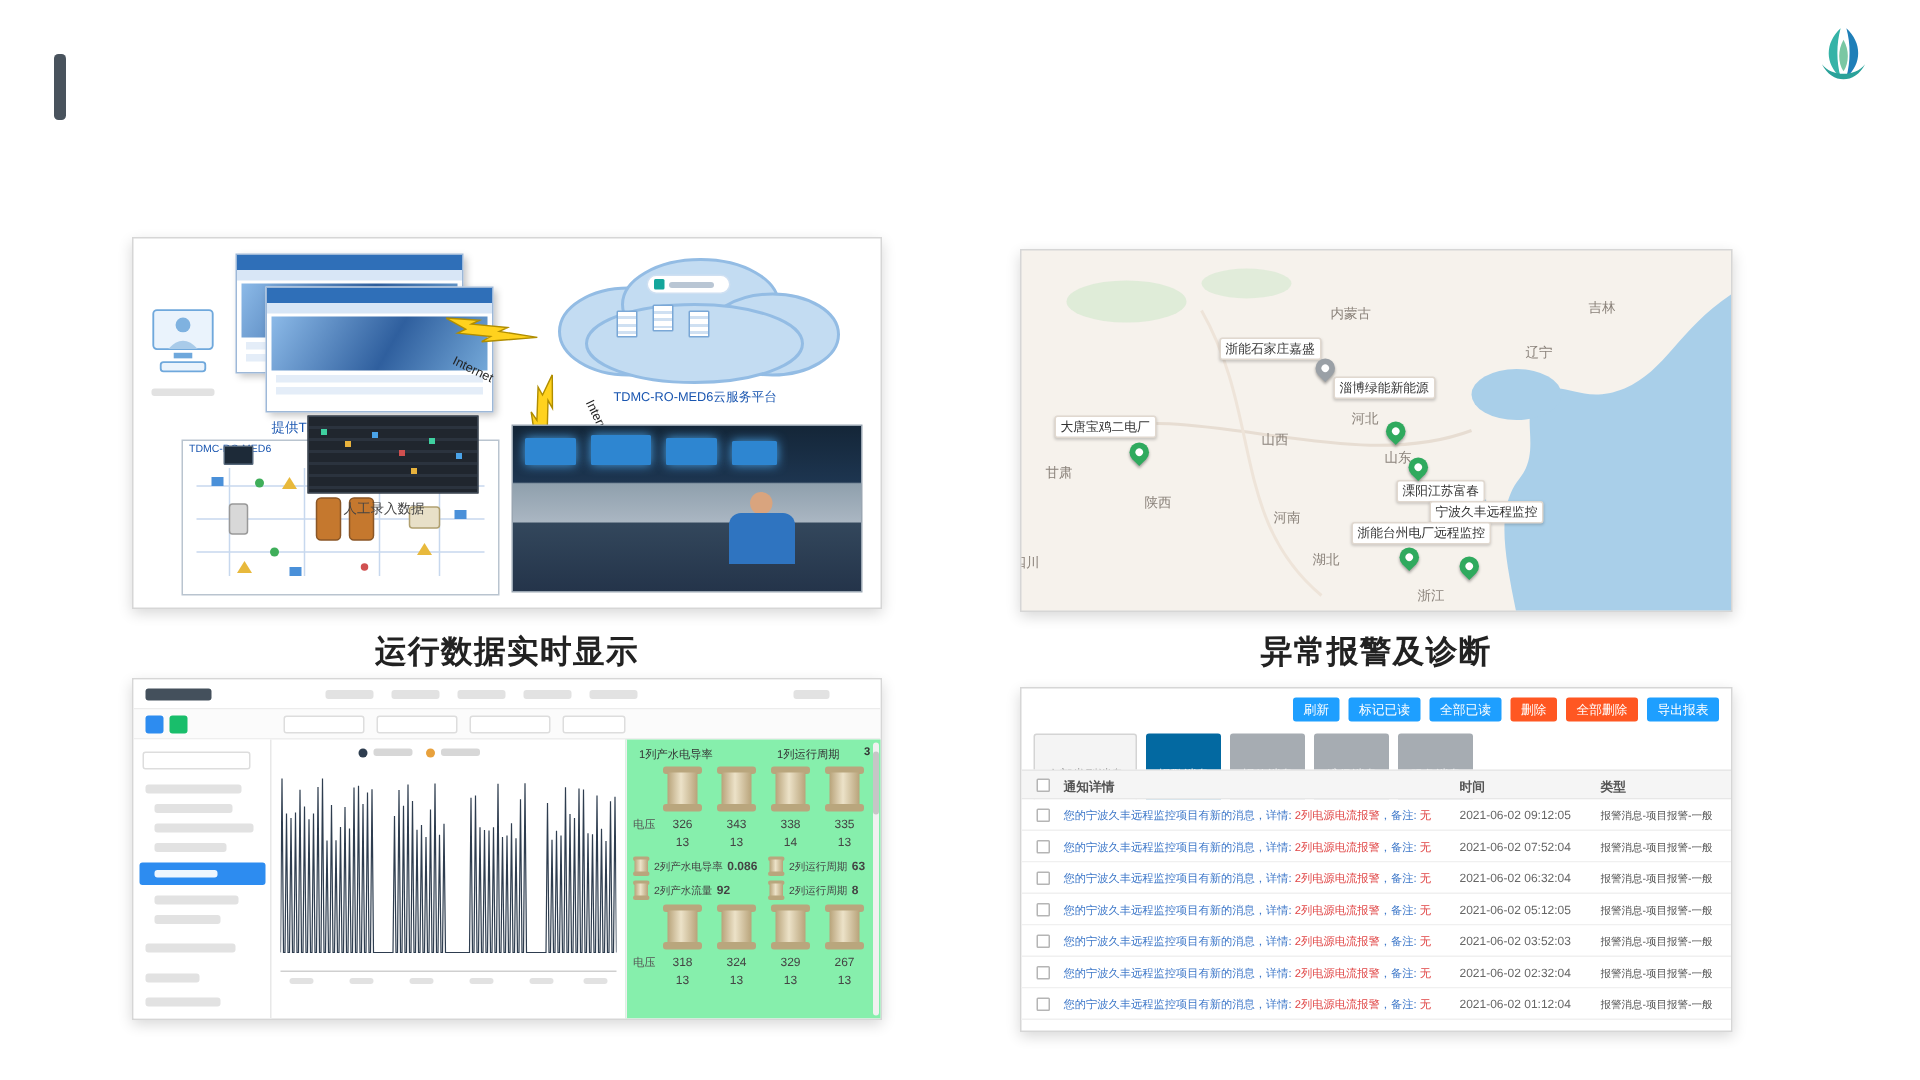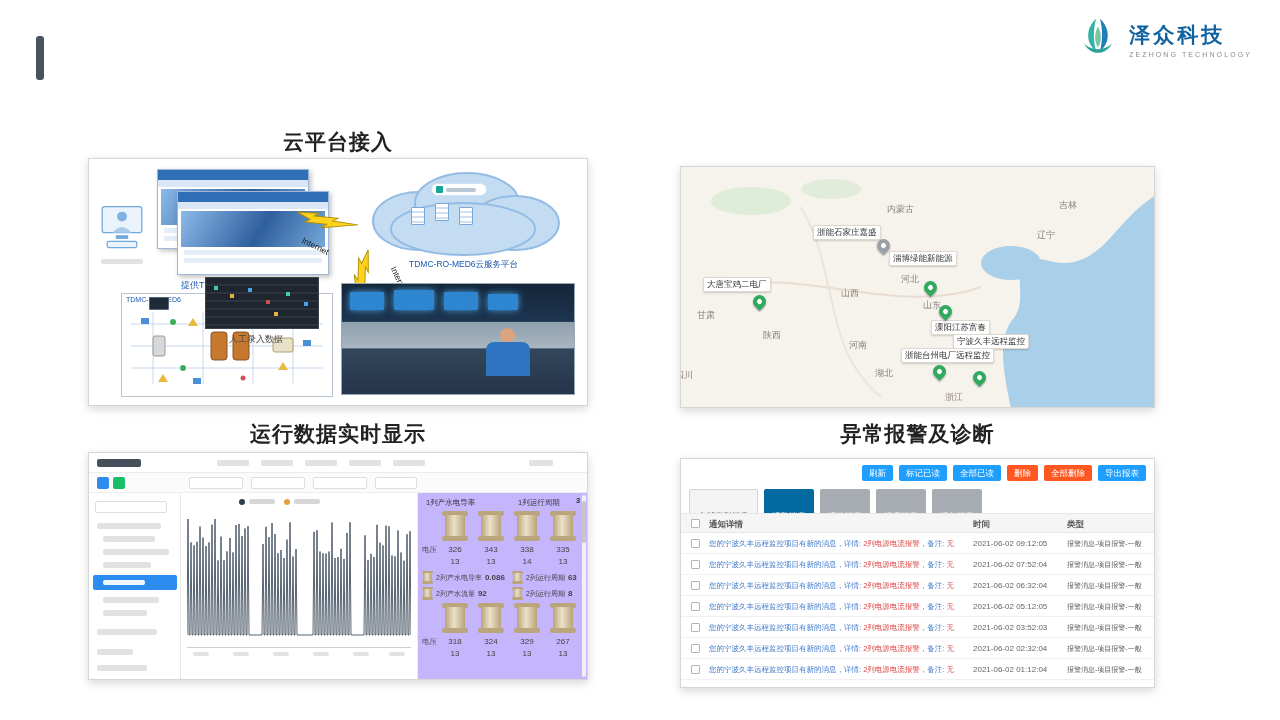--- a/index.html
+++ b/index.html
@@ -68,21 +68,21 @@
   .dash-filter { position:absolute; left:0; top:20px; right:0; height:20px; background:#fbfbfb; border-bottom:1px solid #eee; }
   .pill { position:absolute; height:12px; border:1px solid #ddd; background:#fff; border-radius:2px; }
   .sq { position:absolute; width:12px; height:12px; border-radius:2px; }
   .sidebar { position:absolute; left:0; top:40px; bottom:0; width:92px; border-right:1px solid #e8e8e8; background:#fff; }
   .sb-input { position:absolute; left:6px; top:8px; width:72px; height:12px; border:1px solid #ddd; border-radius:2px; background:#fff; }
   .sb-hl { position:absolute; left:4px; width:84px; height:15px; background:#2d8cf0; border-radius:2px; }
   .sb-hl i { position:absolute; left:10px; top:5px; width:42px; height:5px; background:rgba(255,255,255,.92); border-radius:2px; }
   .legend-dot { display:inline-block; width:6px; height:6px; border-radius:50%; margin-right:4px; vertical-align:middle; }
   .legend-bar { display:inline-block; width:26px; height:5px; background:#d7d7d7; border-radius:2px; vertical-align:middle; }
   .baseline { position:absolute; border-top:1px solid #cfcfcf; }
-  .rp { position:absolute; left:328px; top:40px; bottom:0; width:172px; border-left:1px solid #efefef; background:#c4b5fd; }
+  .rp { position:absolute; left:328px; top:40px; bottom:0; width:172px; border-left:1px solid #efefef; background:#86efac; }
   .rp-h { position:absolute; font-size:7.5px; color:#333; white-space:nowrap; }
   .spool { position:relative; width:26px; height:30px; }
   .spool::before,.spool::after { content:""; position:absolute; left:0; width:100%; height:5px; background:#b9a67d; border-radius:2px; }
   .spool::before { top:0; } .spool::after { bottom:0; }
   .spool .sbody { position:absolute; top:4px; bottom:4px; left:3px; right:3px;
           background:linear-gradient(90deg,#b8a37a 0%,#ece2c8 45%,#b8a37a 100%); }
   .spool.mini { width:11px; height:13px; }
   .spool.mini::before,.spool.mini::after { height:3px; }
   .spool.mini .sbody { top:2px; bottom:2px; left:1px; right:1px; }
   .spool-row { position:absolute; display:flex; gap:10px; }
@@ -121,27 +121,22 @@
 
   <div class="logo-wrap">
     <span>
       <svg width="46" height="46" viewBox="0 0 48 48">
         <path d="M22 5 C11 15 11 30 22 39 C19 28 19 16 22 5 Z" fill="#35b3a7"></path>
         <path d="M26 5 C37 15 37 30 26 39 C29 28 29 16 26 5 Z" fill="#1f7fb8"></path>
         <path d="M24 13 C20 20 20 29 24 35 C28 29 28 20 24 13 Z" fill="#7ac7a3"></path>
         <path d="M9 30 C16 39 32 39 39 30 C32 44 16 44 9 30 Z" fill="#2aa29a"></path>
       </svg>
     </span>
-    <span class="logo-text">
-      <span class="logo-name">泽众科技</span>
-      <span class="logo-sub">ZEZHONG TECHNOLOGY</span>
-    </span>
   </div>
 
-  <div class="sec-title" style="left:88px; top:128px; width:500px;">云平台接入</div>
   <div class="sec-title" style="left:88px; top:420px; width:500px;">运行数据实时显示</div>
   <div class="sec-title" style="left:680px; top:420px; width:475px;">异常报警及诊断</div>
 
   <div class="panel" style="left:88px; top:158px; width:500px; height:248px;">
 
     <span class="abs" style="left:8px; top:44px;">
       <svg width="50" height="52" viewBox="0 0 40 42">
         <rect x="4" y="3" width="32" height="21" rx="2" fill="#eaf3fc" stroke="#6fa8dc"></rect>
         <circle cx="20" cy="11" r="4" fill="#7fb2e0"></circle>
         <path d="M12 24 q8 -9 16 0 z" fill="#a9cbe9"></path>
@@ -255,21 +250,21 @@
         <ellipse cx="300" cy="168" rx="10" ry="6" fill="#b6d6ec"></ellipse>
         <ellipse cx="70" cy="34" rx="40" ry="14" fill="#d9ead3" opacity="0.8"></ellipse>
         <ellipse cx="150" cy="22" rx="30" ry="10" fill="#d9ead3" opacity="0.7"></ellipse>
         <path d="M40 120 C120 100 220 150 300 120" stroke="#e7ddd2" stroke-width="2" fill="none"></path>
         <path d="M120 40 C160 110 140 180 200 230" stroke="#eee4d9" stroke-width="2" fill="none"></path>
       </svg>
     </span>
 
     <span class="prov" style="left:206px; top:36px;">内蒙古</span>
     <span class="prov" style="left:378px; top:32px;">吉林</span>
-    <span class="prov" style="left:356px; top:62px;">辽宁</span>
+    <span class="prov" style="left:336px; top:62px;">辽宁</span>
     <span class="prov" style="left:220px; top:106px;">河北</span>
     <span class="prov" style="left:160px; top:120px;">山西</span>
     <span class="prov" style="left:242px; top:132px;">山东</span>
     <span class="prov" style="left:16px; top:142px;">甘肃</span>
     <span class="prov" style="left:82px; top:162px;">陕西</span>
     <span class="prov" style="left:168px; top:172px;">河南</span>
     <span class="prov" style="left:194px; top:200px;">湖北</span>
     <span class="prov" style="left:64px; top:216px;margin-top:40px;">重庆</span>
     <span class="prov" style="left:264px; top:224px;">浙江</span>
     <span class="prov" style="left:-6px; top:202px;">四川</span>

